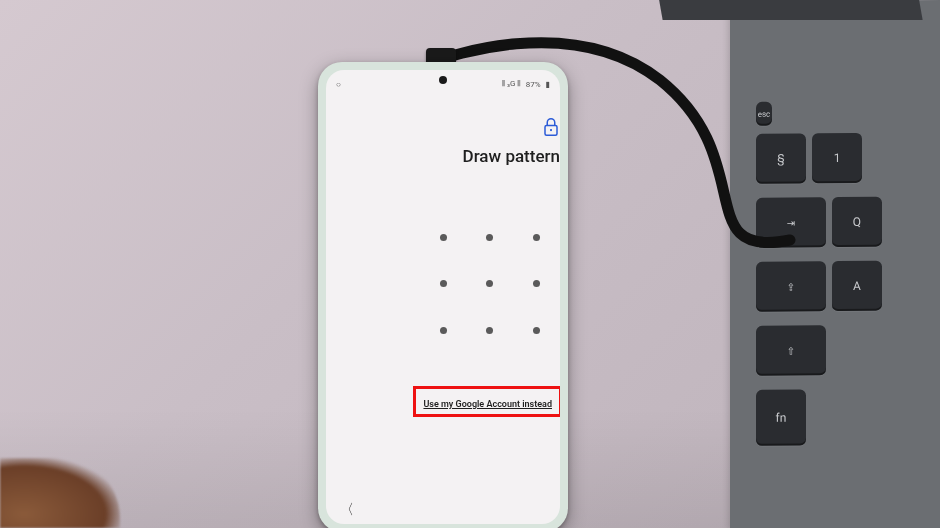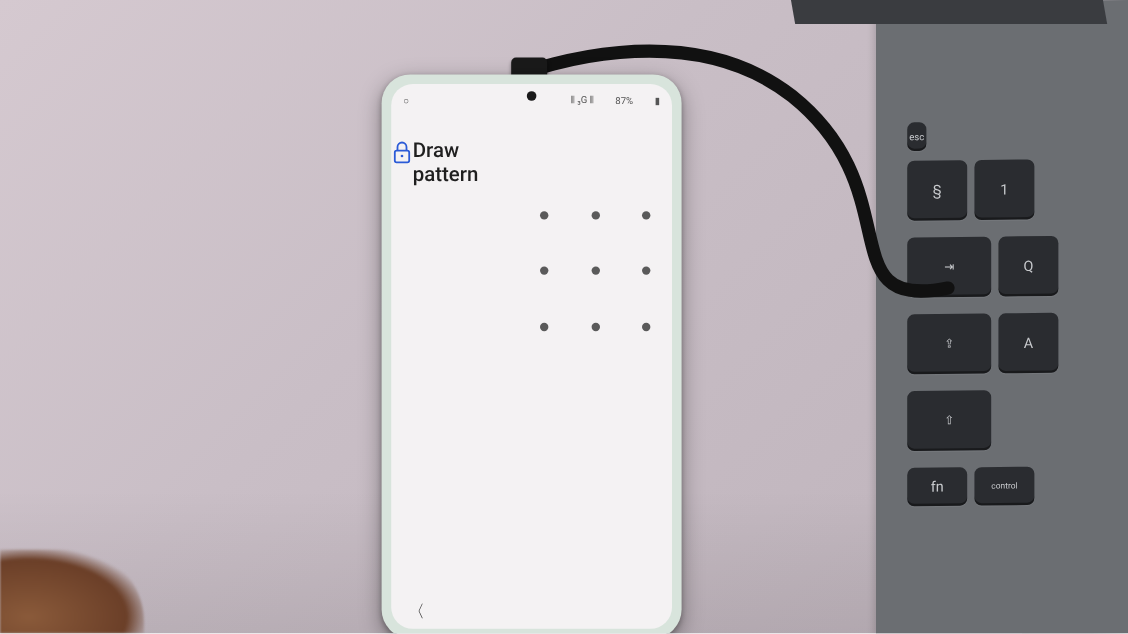--- a/index.html
+++ b/index.html
@@ -8,37 +8,37 @@
 
 
 .laptop{position:absolute;right:0;top:0;width:210px;height:528px;background:#6b6e72;box-shadow:-2px 0 6px rgba(0,0,0,0.15);transform:skewY(-0.6deg);transform-origin:top right}
 .laptop-top{position:absolute;right:20px;top:-10px;width:260px;height:30px;background:#3a3c40;transform:skewX(10deg)}
 .keys{position:absolute;right:0;top:100px;width:190px;height:380px}
 .krow{position:relative;height:58px;margin-bottom:6px;display:flex;justify-content:flex-start;padding-left:6px}
 .key{background:#2a2c30;border-radius:6px;box-shadow:inset 0 -2px 0 rgba(0,0,0,0.4),0 1px 0 rgba(255,255,255,0.06);color:#c8cacd;font-size:10px;display:flex;align-items:center;justify-content:center;margin-right:6px}
 .key.sm{width:16px;height:24px;font-size:8px}
 .key.std{width:50px;height:50px;font-size:12px}
 .key.wider{width:70px;height:50px}
-.key.lowrow{height:32px}
+.key.lowrow{height:56px}
 .keys-top-row{display:flex;padding-left:6px;margin-bottom:8px}
 
 
 .cable{position:absolute;pointer-events:none}
 .cable svg{overflow:visible}
 
 
 .phone{position:absolute;left:318px;top:62px;width:250px;height:470px;background:#d8e4dc;border-radius:24px;box-shadow:0 6px 18px rgba(0,0,0,0.35),0 2px 4px rgba(0,0,0,0.25)}
 .phone-screen{position:absolute;left:8px;top:8px;right:8px;bottom:8px;background:#f4f2f3;border-radius:18px;overflow:hidden;display:flex;flex-direction:column}
 .camera{position:absolute;left:50%;top:14px;width:8px;height:8px;background:#1a1a1a;border-radius:50%;transform:translateX(-50%);z-index:3}
 
 .statusbar{height:20px;display:flex;align-items:center;justify-content:space-between;padding:4px 10px 0;font-size:8px;color:#555}
 .sb-left{display:flex;align-items:center;gap:2px}
-.sb-right{display:flex;align-items:center;gap:18px}
+.sb-right{display:flex;align-items:center;gap:5px}
 
-.content{flex:1;display:flex;flex-direction:row;align-items:flex-start;padding-top:22px}
+.content{flex:1;display:flex;flex-direction:column;align-items:flex-end;padding-top:22px}
 .lock-icon{width:18px;height:22px;margin-bottom:8px}
 .title{font-size:17px;font-weight:500;color:#1f1f1f;margin-bottom:8px}
 .subtitle{font-size:9px;color:#5a5a5a;text-align:center;line-height:1.4;padding:0 28px}
 
 .pattern-grid{margin-top:40px;width:140px;height:140px;display:grid;grid-template-columns:repeat(3,1fr);grid-template-rows:repeat(3,1fr);justify-items:center;align-items:center}
 .pdot{width:7px;height:7px;background:#5a5a5a;border-radius:50%}
 
 .alt-link-wrap{margin-top:34px;position:relative;padding:4px 8px}
 .highlight-box{position:absolute;inset:-2px;border:3px solid #e11;pointer-events:none}
 .alt-link{font-size:9px;font-weight:600;color:#1f1f1f;text-decoration:underline;cursor:pointer}
@@ -73,21 +73,20 @@
       </div>
       <div class="krow">
         <div class="key wider">⇪</div>
         <div class="key std">A</div>
       </div>
       <div class="krow">
         <div class="key wider">⇧</div>
       </div>
       <div class="krow">
         <div class="key std lowrow">fn</div>
-        <div class="key std lowrow" style="font-size:7px">control</div>
       </div>
     </div>
   </div>
   <div class="laptop-top"></div>
 
   <div class="cable" style="left:430px;top:40px;width:400px;height:260px">
     <svg width="400" height="260">
       <path d="M 10 20 C 10 20, 140 -30, 230 40 C 330 120, 260 220, 360 200" stroke="#111" stroke-width="11" fill="none" stroke-linecap="round"></path>
     </svg>
   </div>
@@ -123,20 +122,24 @@
           <div class="pdot"></div>
           <div class="pdot"></div>
           <div class="pdot"></div>
           <div class="pdot"></div>
           <div class="pdot"></div>
           <div class="pdot"></div>
           <div class="pdot"></div>
           <div class="pdot"></div>
         </div>
 
+        <div class="alt-link-wrap">
+          <div class="highlight-box"></div>
+          <span class="alt-link">Use my Google Account instead</span>
+        </div>
       </div>
 
       <div class="navbar">
         <span class="back-chevron">〈</span>
       </div>
 
     </div>
   </div>
 
   <div class="thumb"></div>

